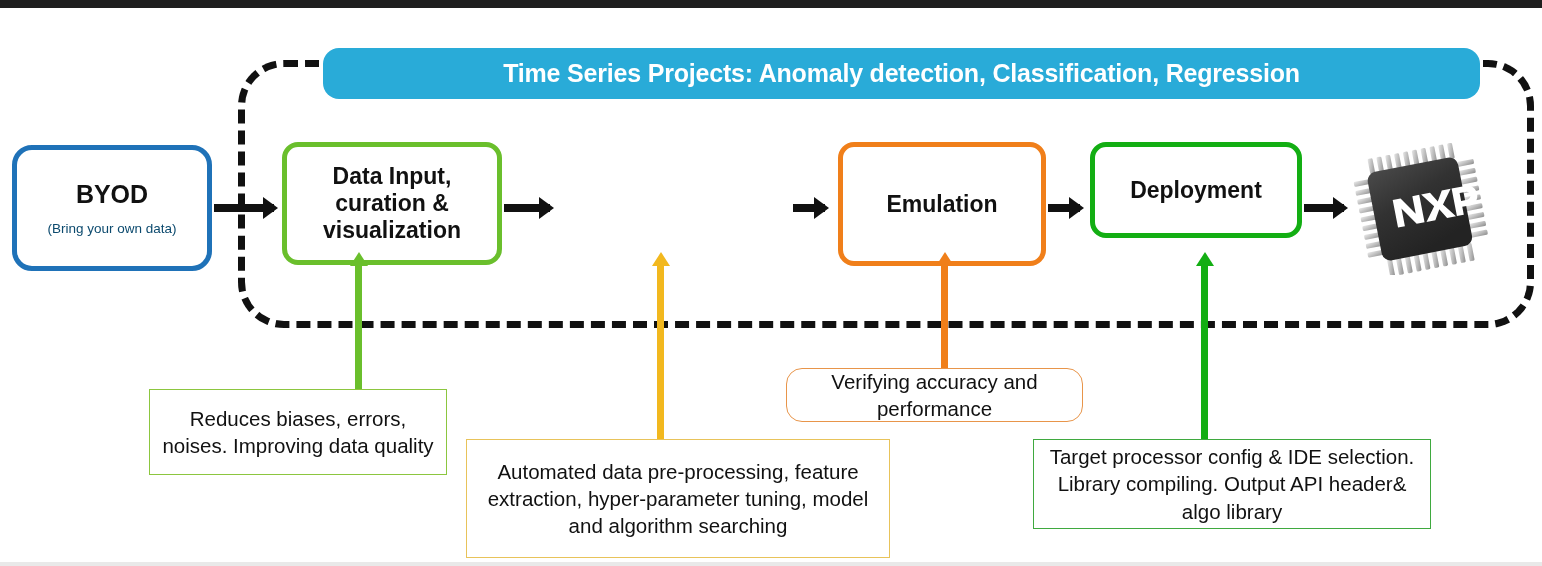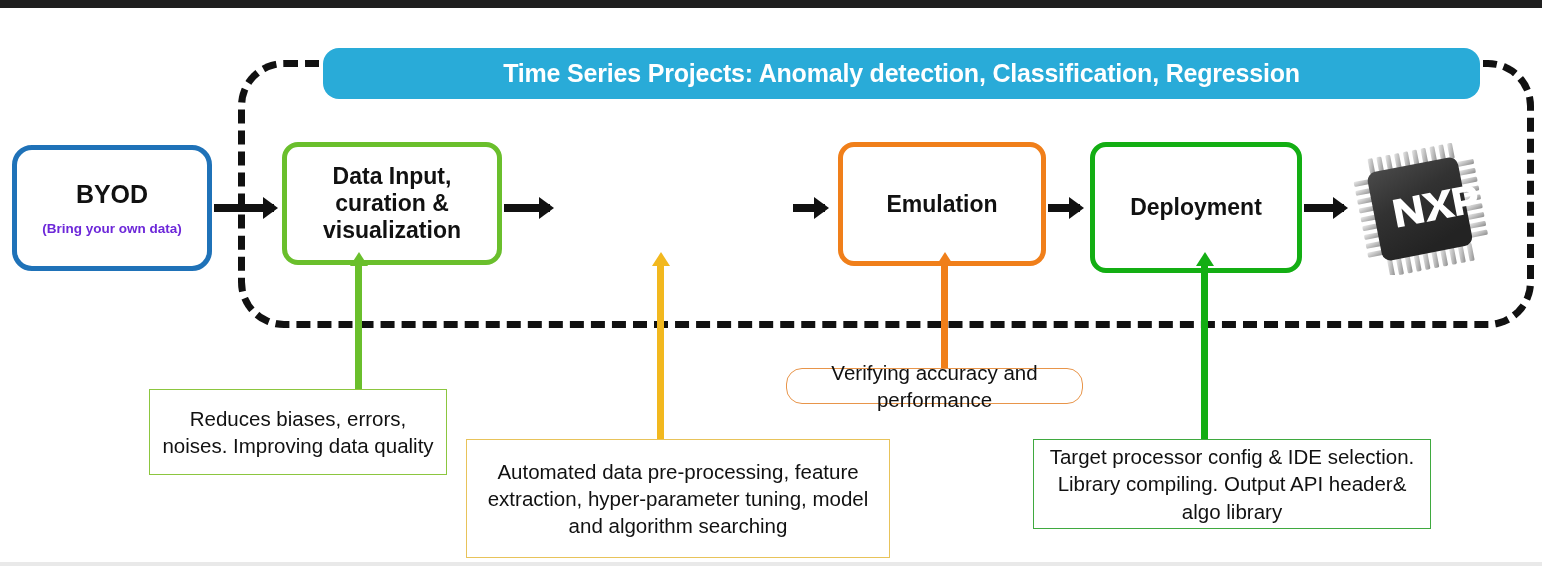--- a/index.html
+++ b/index.html
@@ -84,42 +84,42 @@
     left: 12px; top: 145px;
     width: 200px; height: 126px;
     border-color: #1F72B8;
     border-width: 5px;
     border-radius: 20px;
     flex-direction: column;
   }
   .byod .plabel { font-size: 25px; }
   .byod .psub {
     font-size: 13.5px;
-    font-weight: bold;
-    color: #6d28d9;
+    font-weight: normal;
+    color: #0c4a6e;
     margin-top: 12px;
   }
   .box-data {
     left: 282px; top: 142px;
     width: 220px; height: 123px;
     border-color: #6ABF2C;
   }
   .box-train {
     left: 563px; top: 142px;
     width: 228px; height: 126px;
     border-color: #F2B81E;
   }
   .box-emul {
     left: 838px; top: 142px;
     width: 208px; height: 124px;
     border-color: #F07F1A;
   }
   .box-deploy {
     left: 1090px; top: 142px;
-    width: 212px; height: 131px;
+    width: 212px; height: 96px;
     border-color: #13AE13;
   }
 
   
   .arrow-h {
     position: absolute;
     height: 8px;
     background: #111111;
   }
   .arrow-h::after {
@@ -178,21 +178,21 @@
     width: 298px; height: 86px;
     border-color: #8CC63F;
   }
   .note-2 {
     left: 466px; top: 439px;
     width: 424px; height: 119px;
     border-color: #E8C35A;
   }
   .note-3 {
     left: 786px; top: 368px;
-    width: 297px; height: 36px;
+    width: 297px; height: 54px;
     border-color: #E8954A;
     border-radius: 16px;
   }
   .note-4 {
     left: 1033px; top: 439px;
     width: 398px; height: 90px;
     border-color: #3FA93F;
     text-align: center;
   }
 

